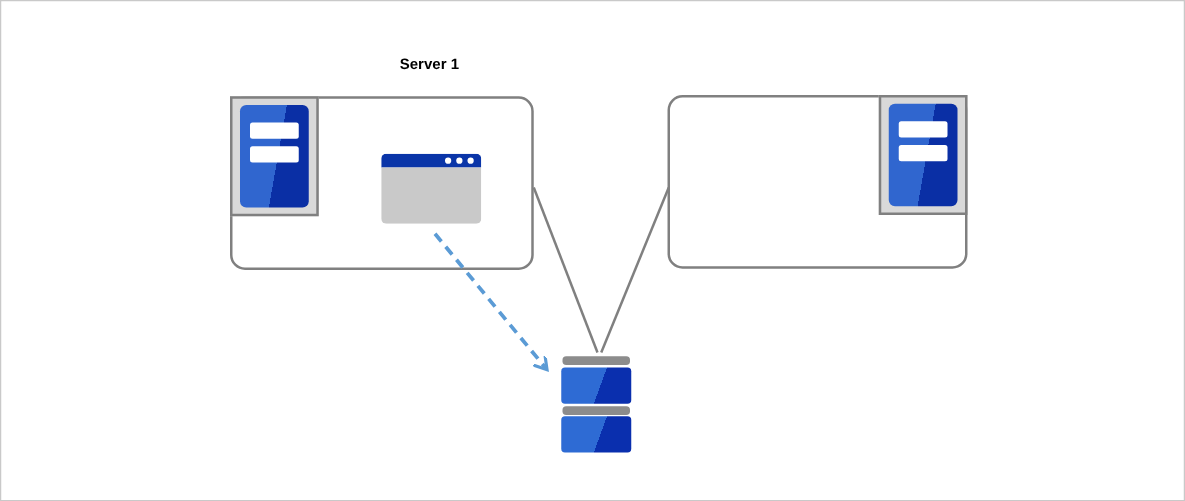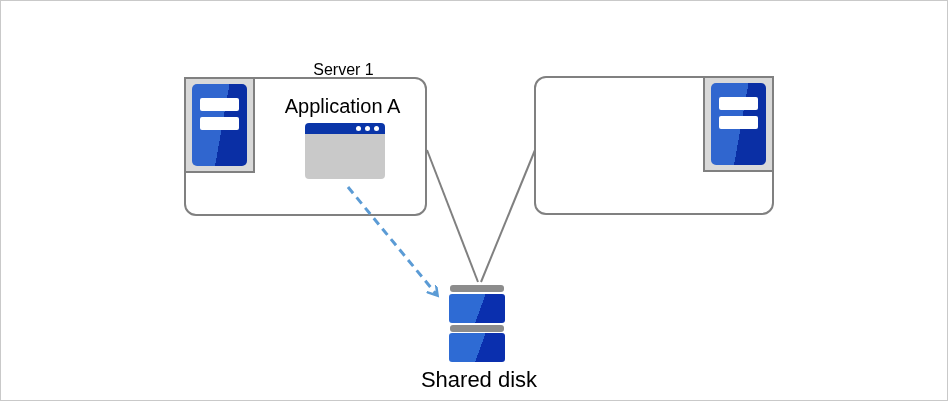--- a/index.html
+++ b/index.html
@@ -18,21 +18,21 @@
   .server1-plate{left:183px;top:76px;width:71px;height:96px;}
   .server2-plate{left:702px;top:75px;width:71px;height:96px;}
   .tower{position:absolute;left:6px;top:5px;width:55px;height:82px;border-radius:5px;
          background:linear-gradient(100deg,#3066cf 0 54%,#0a2fa5 54%);}
   .tower .slot{position:absolute;left:8px;width:39px;height:13px;background:#ffffff;border-radius:2px;}
   .tower .slot.s1{top:14px;}
   .tower .slot.s2{top:33px;}
 
   
   .lbl{position:absolute;color:#000;text-align:center;z-index:4;white-space:nowrap;}
-  .server1-label{left:270px;top:60px;width:145px;font-size:16px;}
+  .server1-label{left:270px;top:43px;width:145px;font-size:12px;font-weight:bold;}
   .server2-label{left:536px;top:43px;width:146px;font-size:20px;}
   .app-label{left:268px;top:94px;width:147px;font-size:20px;}
   .disk-label{left:398px;top:366px;width:160px;font-size:22px;}
 
   
   .appwin{position:absolute;left:304px;top:122px;width:80px;height:56px;border-radius:4px;overflow:hidden;z-index:3;}
   .appwin .titlebar{position:absolute;left:0;top:0;width:100%;height:11px;background:#0a35a8;
                     display:flex;align-items:center;justify-content:flex-end;gap:4px;padding-right:6px;box-sizing:border-box;}
   .appwin .dot{width:5px;height:5px;border-radius:50%;background:#ffffff;}
   .appwin .body{position:absolute;left:0;top:11px;width:100%;height:45px;background:#c9c9c9;}
@@ -65,21 +65,20 @@
 
   <div class="lbl server1-label">Server 1</div>
   <div class="node-box server1-box"></div>
   <div class="plate server1-plate">
     <div class="tower">
       <div class="slot s1"></div>
       <div class="slot s2"></div>
     </div>
   </div>
 
-  <div class="lbl app-label">Application A</div>
   <div class="appwin">
     <div class="titlebar">
       <div class="dot"></div>
       <div class="dot"></div>
       <div class="dot"></div>
     </div>
     <div class="body"></div>
   </div>
 
   <div class="node-box server2-box"></div>
@@ -87,15 +86,14 @@
     <div class="tower">
       <div class="slot s1"></div>
       <div class="slot s2"></div>
     </div>
   </div>
 
   <div class="disk-part disk-bar b1"></div>
   <div class="disk-part disk-block d1"></div>
   <div class="disk-part disk-bar b2"></div>
   <div class="disk-part disk-block d2"></div>
-  <div class="lbl disk-label">Shared disk</div>
 
 </div>
 
 </body></html>

